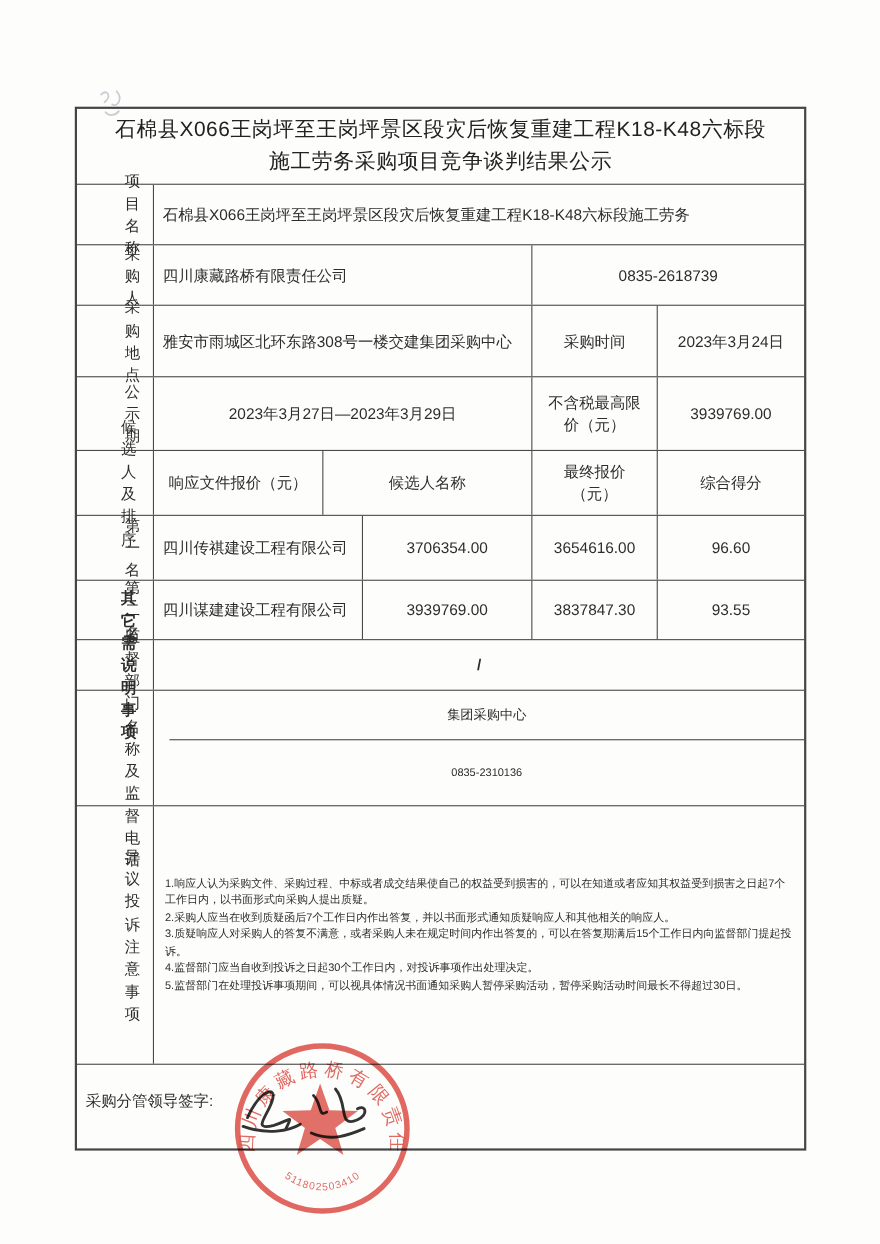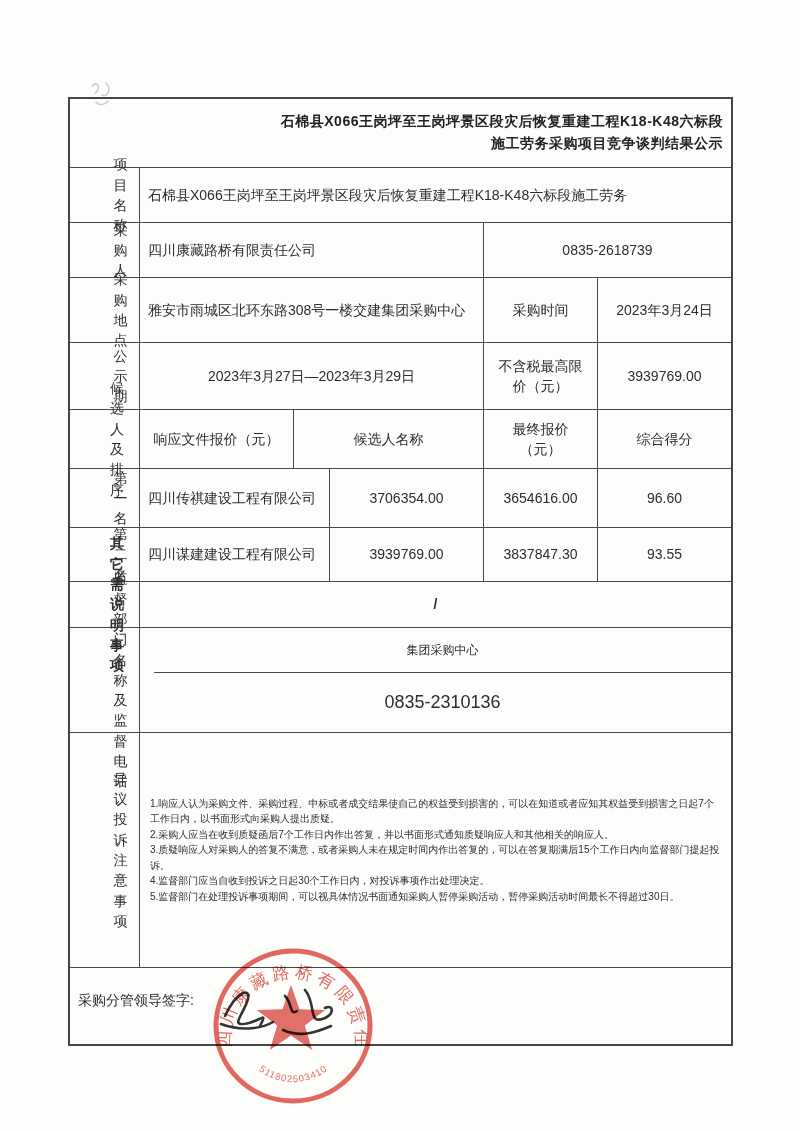--- a/index.html
+++ b/index.html
@@ -36,26 +36,26 @@
   .h-r4{height:65px;}
   .h-r5{height:67px;}
   .h-r6{height:59px;}
   .h-r7{height:59px;}
   .h-r8{height:54px;}
   .h-r9{height:46px;font-weight:bold;}
   .h-r10{height:105px;gap:14px;}
   .h-r11{height:235px;}
   .h-r12{flex:1;height:65px;}
   .title-cell{
-    flex:1;display:flex;flex-direction:column;align-items:flex-end;justify-content:center;
-    font-weight:bold;font-size:14px;line-height:1.55;letter-spacing:.5px;color:#222;
+    flex:1;display:flex;flex-direction:column;align-items:center;justify-content:center;
+    font-weight:normal;font-size:19px;line-height:1.55;letter-spacing:.5px;color:#222;
   }
   .stack{flex:1;display:flex;flex-direction:column;}
   .substack-top{height:45px;border-bottom:1px solid #4a4a4a;display:flex;align-items:center;justify-content:center;box-sizing:border-box;font-size:12px;}
-  .substack-bottom{flex:1;display:flex;align-items:center;justify-content:center;font-size:18px;}
+  .substack-bottom{flex:1;display:flex;align-items:center;justify-content:center;font-size:10px;}
   .objection-content{
     flex:1;display:flex;flex-direction:column;justify-content:center;
     text-align:left;padding:8px 10px;font-size:10px;line-height:1.55;box-sizing:border-box;
     border-right:none;
   }
   .objection-content div{margin:0;}
   .sig-row{align-items:center;}
   .sig-cell{flex:1;justify-content:flex-start;text-align:left;padding-left:8px;}
   .stamp{position:absolute;left:203px;top:940px;width:180px;height:180px;mix-blend-mode:multiply;opacity:.9;}
   .handwriting{position:absolute;left:213px;top:972px;width:140px;height:85px;mix-blend-mode:multiply;}

